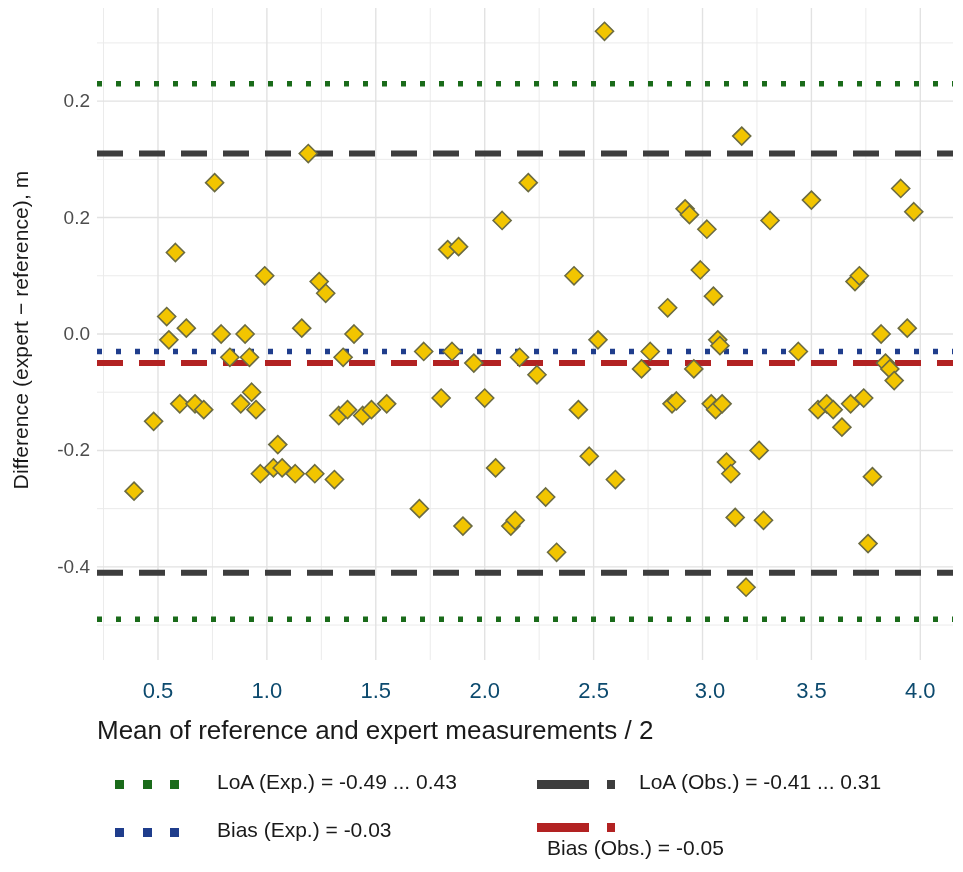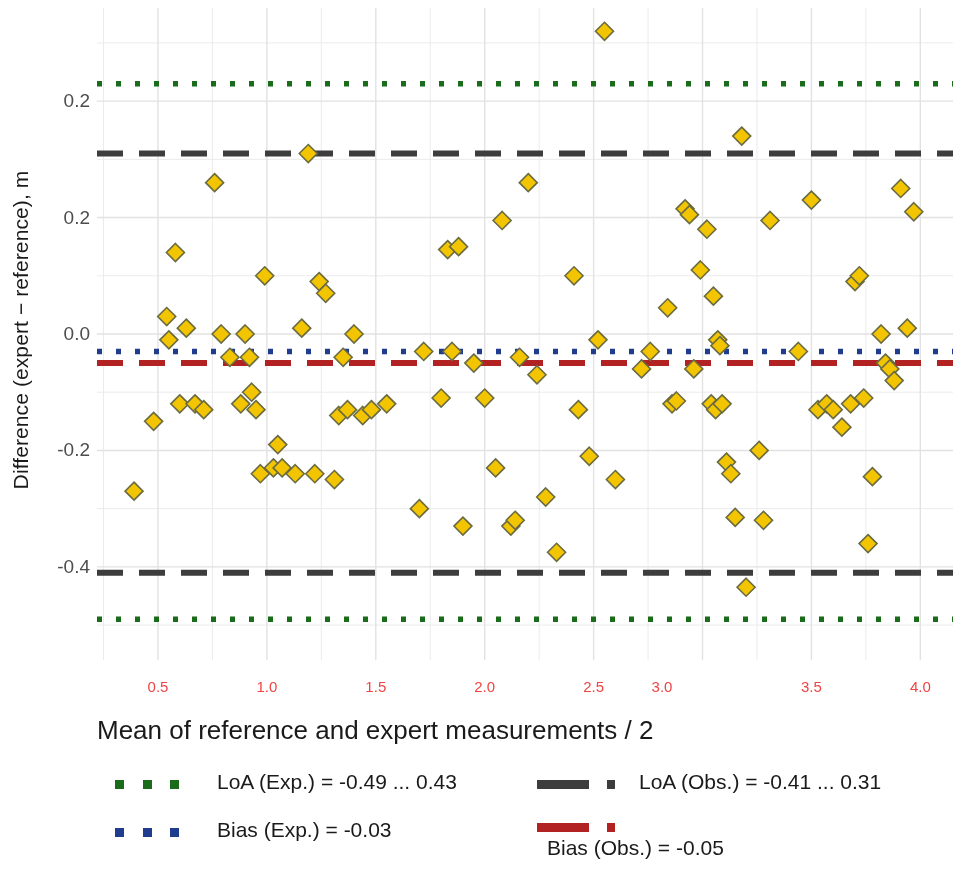--- a/index.html
+++ b/index.html
@@ -67,22 +67,22 @@
     position: absolute;
     left: 30px;
     top: 0;
     width: 60px;
     height: 660px;
   }
 
   .xtick-label {
     position: absolute;
     top: 0;
-    font-size: 15px;
-    color: #ef4444;
+    font-size: 22px;
+    color: #0c4a6e;
     transform: translateX(-50%);
     white-space: nowrap;
   }
   #x-ticks {
     position: absolute;
     left: 0px;
     top: 678px;
     width: 963px;
     height: 26px;
   }
@@ -300,21 +300,21 @@
         </g>
       </svg>
   </div>
 
   <div id="x-ticks">
       <div class="xtick-label" style="left: 157.987px;">0.5</div>
       <div class="xtick-label" style="left: 266.893px;">1.0</div>
       <div class="xtick-label" style="left: 375.799px;">1.5</div>
       <div class="xtick-label" style="left: 484.705px;">2.0</div>
       <div class="xtick-label" style="left: 593.611px;">2.5</div>
-      <div class="xtick-label" style="left: 662px;">3.0</div>
+      <div class="xtick-label" style="left: 710px;">3.0</div>
       <div class="xtick-label" style="left: 811.422px;">3.5</div>
       <div class="xtick-label" style="left: 920.328px;">4.0</div>
     </div>
 
   <div class="x-axis-title">Mean of reference and expert measurements / 2</div>
 
   <div id="legend">
       <div class="legend-row" style="left: 18px; top: 0px;">
         <div class="key-box">
           <span class="dot-sq" style="background: rgb(26, 107, 26);"></span>

